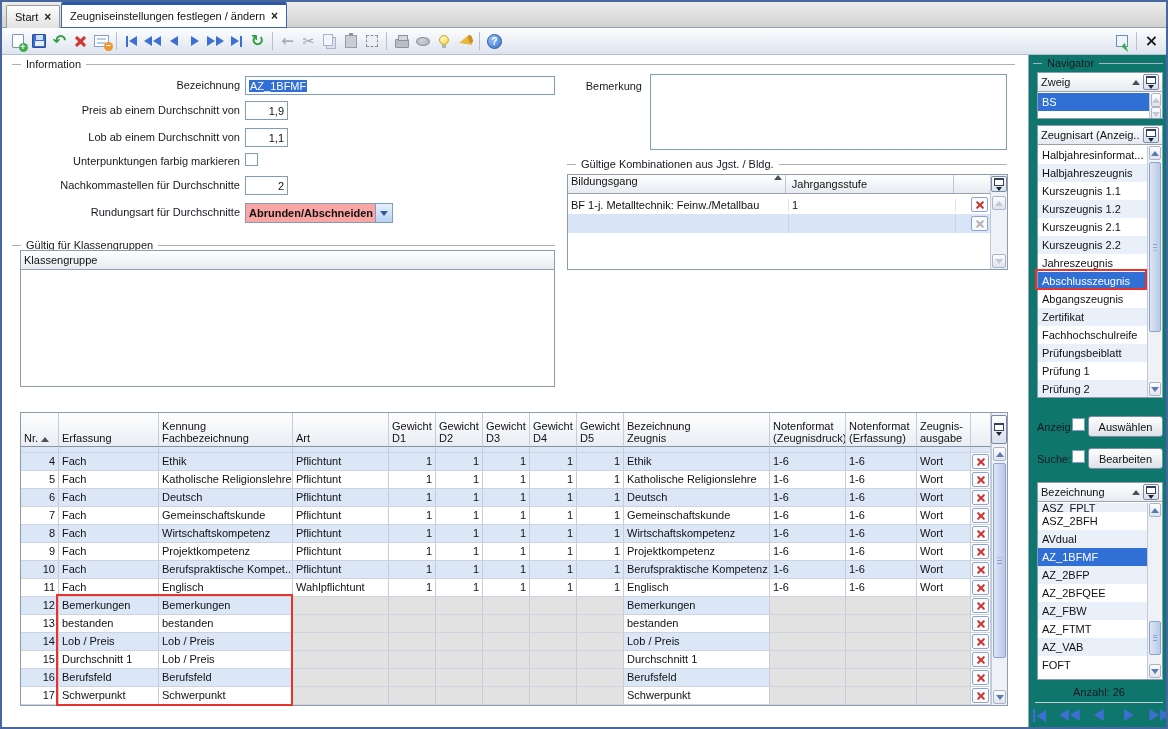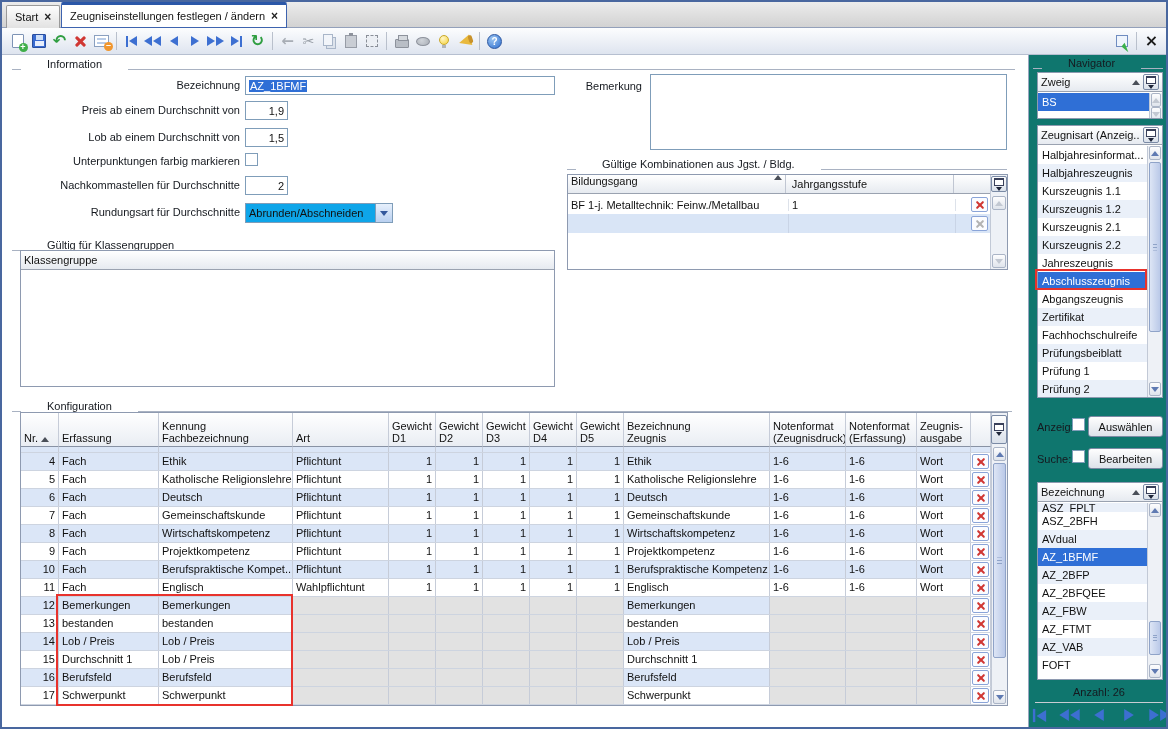--- a/index.html
+++ b/index.html
@@ -53,30 +53,30 @@
   .ic-switch-view::after{content:"";position:absolute;right:-4px;bottom:-4px;width:0;height:0;border-top:5px solid transparent;border-left:9px solid #3ab04a;transform:rotate(40deg);}
   
   .navic{display:flex;align-items:center;gap:1px;--nav:#3d6fd1;}
   .navic .nbar{width:2px;height:11px;background:var(--nav);}
   .navic .ntl{width:0;height:0;border-top:5px solid transparent;border-bottom:5px solid transparent;border-right:8px solid var(--nav);}
   .navic .ntr{width:0;height:0;border-top:5px solid transparent;border-bottom:5px solid transparent;border-left:8px solid var(--nav);}
   .navic.big{transform:scale(1.2);}
   
   .main{position:absolute;left:0;top:53px;width:1026px;bottom:0;background:#fff;}
   .panel{position:absolute;left:1026px;top:53px;right:0;bottom:0;background:#0f766e;border-left:1px solid #98a6c0;}
-  .glabel{position:absolute;display:flex;align-items:flex-end;color:#15191f;gap:21px;}
+  .glabel{position:absolute;display:flex;align-items:center;color:#15191f;}
   .glabel .ln{border-top:1px solid #a9b2c2;height:0;}
   .glabel .pre{width:9px;} .glabel .post{flex:1;}
   .glabel .gt{margin:0 5px;white-space:nowrap;}
   .flabel{position:absolute;text-align:right;color:#15191f;white-space:nowrap;}
   .inp{position:absolute;border:1px solid #7f9db9;background:#fff;display:flex;align-items:center;padding:0 3px;overflow:hidden;}
   .inp.num{justify-content:flex-end;}
   .hl{background:#2f6fd6;color:#fff;padding:0 1px;}
   .cb{position:absolute;width:13px;height:13px;border:1px solid #7f9db9;background:#fff;}
-  .ddl{position:absolute;border:1px solid #7f9db9;background:#0ea5e9;display:flex;align-items:center;}
+  .ddl{position:absolute;border:1px solid #7f9db9;background:#fca5a5;display:flex;align-items:center;font-weight:bold;}
   .ddl .ddtext{flex:1;padding:0 3px;white-space:nowrap;overflow:hidden;}
   .ddbtn{width:17px;align-self:stretch;background:linear-gradient(#e7f0fc,#b9d0f0);border-left:1px solid #7f9db9;display:flex;align-items:center;justify-content:center;}
   .tarr-d{width:0;height:0;border-left:4px solid transparent;border-right:4px solid transparent;border-top:5px solid #33589c;}
   .btn{position:absolute;background:linear-gradient(#fefefe,#dde2ea);border:1px solid #7c8aa4;border-radius:3px;display:flex;align-items:center;justify-content:center;cursor:default;}
   
   .box{position:absolute;background:#fff;border:1px solid #8e9ab0;overflow:hidden;}
   .lhead{height:19px;background:linear-gradient(#ffffff,#e6eaf0);border-bottom:1px solid #9aa2b0;display:flex;align-items:center;padding:0 3px;gap:3px;}
   .lhead .ht{flex:1;white-space:nowrap;overflow:hidden;}
   .sortup{width:0;height:0;border-left:4px solid transparent;border-right:4px solid transparent;border-bottom:5px solid #4a4f58;}
   .cfgbtn{width:16px;height:16px;background:linear-gradient(#fdfdfd,#d9e0ea);border:1px solid #7a8aa5;border-radius:2px;display:flex;flex-direction:column;align-items:center;justify-content:center;gap:1px;flex:0 0 auto;}
@@ -234,21 +234,21 @@
       <span class="hl">AZ_1BFMF</span>
     </div>
 
     <div class="flabel" style="left:8px;top:49px;width:230px;">Preis ab einem Durchschnitt von</div>
     <div class="inp num" style="left:243px;top:46px;width:43px;height:19px;">
       <span>1,9</span>
     </div>
 
     <div class="flabel" style="left:8px;top:76px;width:230px;">Lob ab einem Durchschnitt von</div>
     <div class="inp num" style="left:243px;top:73px;width:43px;height:19px;">
-      <span>1,5</span>
+      <span>1,1</span>
     </div>
 
     <div class="flabel" style="left:8px;top:100px;width:230px;">Unterpunktungen farbig markieren</div>
     <div class="cb" style="left:243px;top:98px;"></div>
 
     <div class="flabel" style="left:8px;top:124px;width:230px;">Nachkommastellen für Durchschnitte</div>
     <div class="inp num" style="left:243px;top:121px;width:43px;height:19px;">
       <span>2</span>
     </div>
 
@@ -311,25 +311,20 @@
       <span class="ln pre"></span>
         <span class="gt">Gültig für Klassengruppen</span>
         <span class="ln post"></span>
     </div>
     <div class="box" id="klassen-table" style="left:18px;top:195px;width:535px;height:137px;">
         <div class="lhead">
           <span class="ht">Klassengruppe</span>
         </div>
       </div>
 
-    <div class="glabel" style="left:10px;top:345px;width:1000px;">
-      <span class="ln pre"></span>
-        <span class="gt">Konfiguration</span>
-        <span class="ln post"></span>
-    </div>
     <div class="box" id="konfig-table" style="left:18px;top:357px;width:988px;height:294px;">
         <div class="khead" style="right: 16px;">
           <div class="khc" style="width: 38px;"><span>Nr.</span><span class="sortup" style="margin-left: 3px; margin-bottom: 3px;"></span></div>
           <div class="khc" style="width: 100px;"><span>Erfassung</span></div>
           <div class="khc" style="width: 134px;"><span>Kennung
 Fachbezeichnung</span></div>
           <div class="khc" style="width: 96px;"><span>Art</span></div>
           <div class="khc" style="width: 47px;"><span>Gewicht
 D1</span></div>
           <div class="khc" style="width: 47px;"><span>Gewicht

